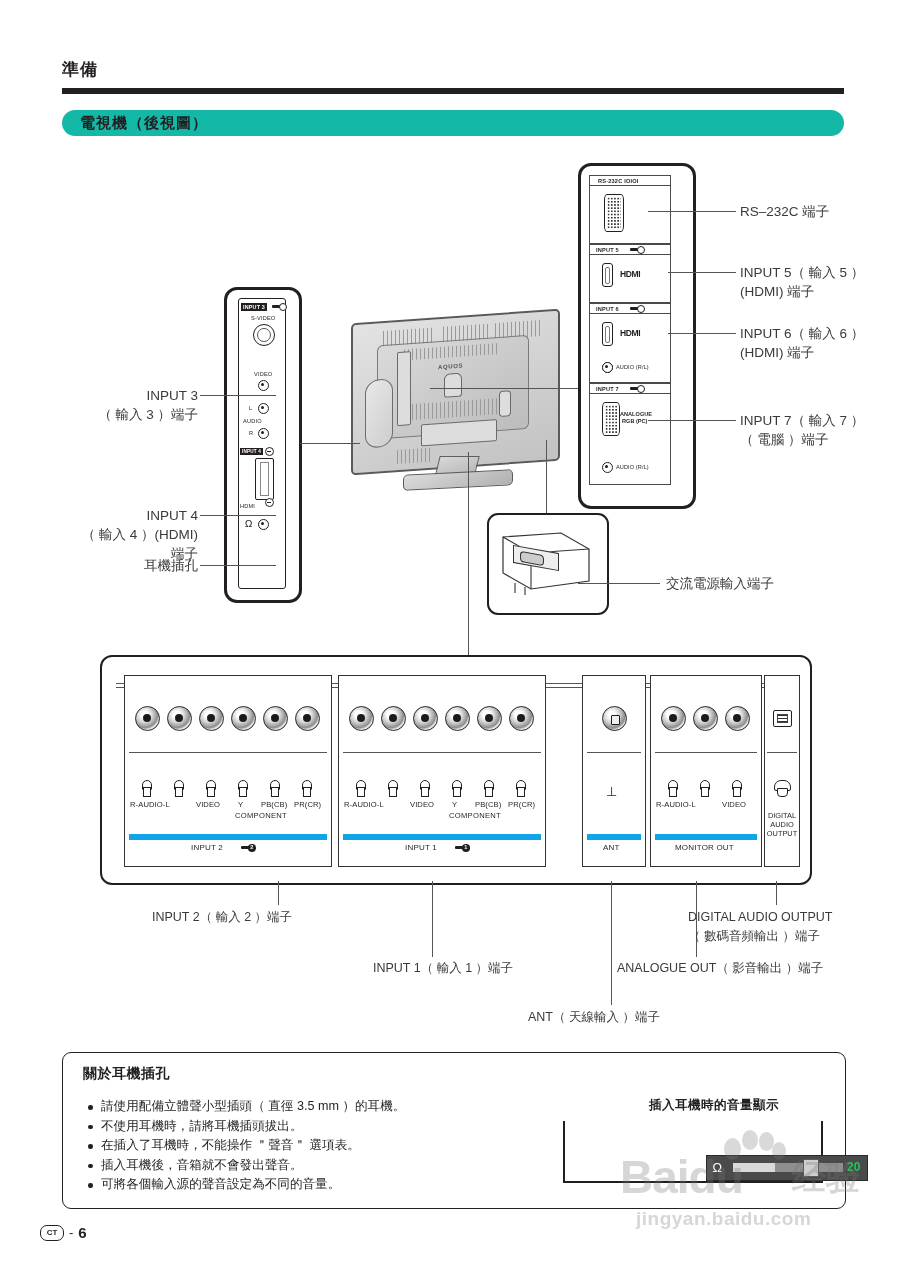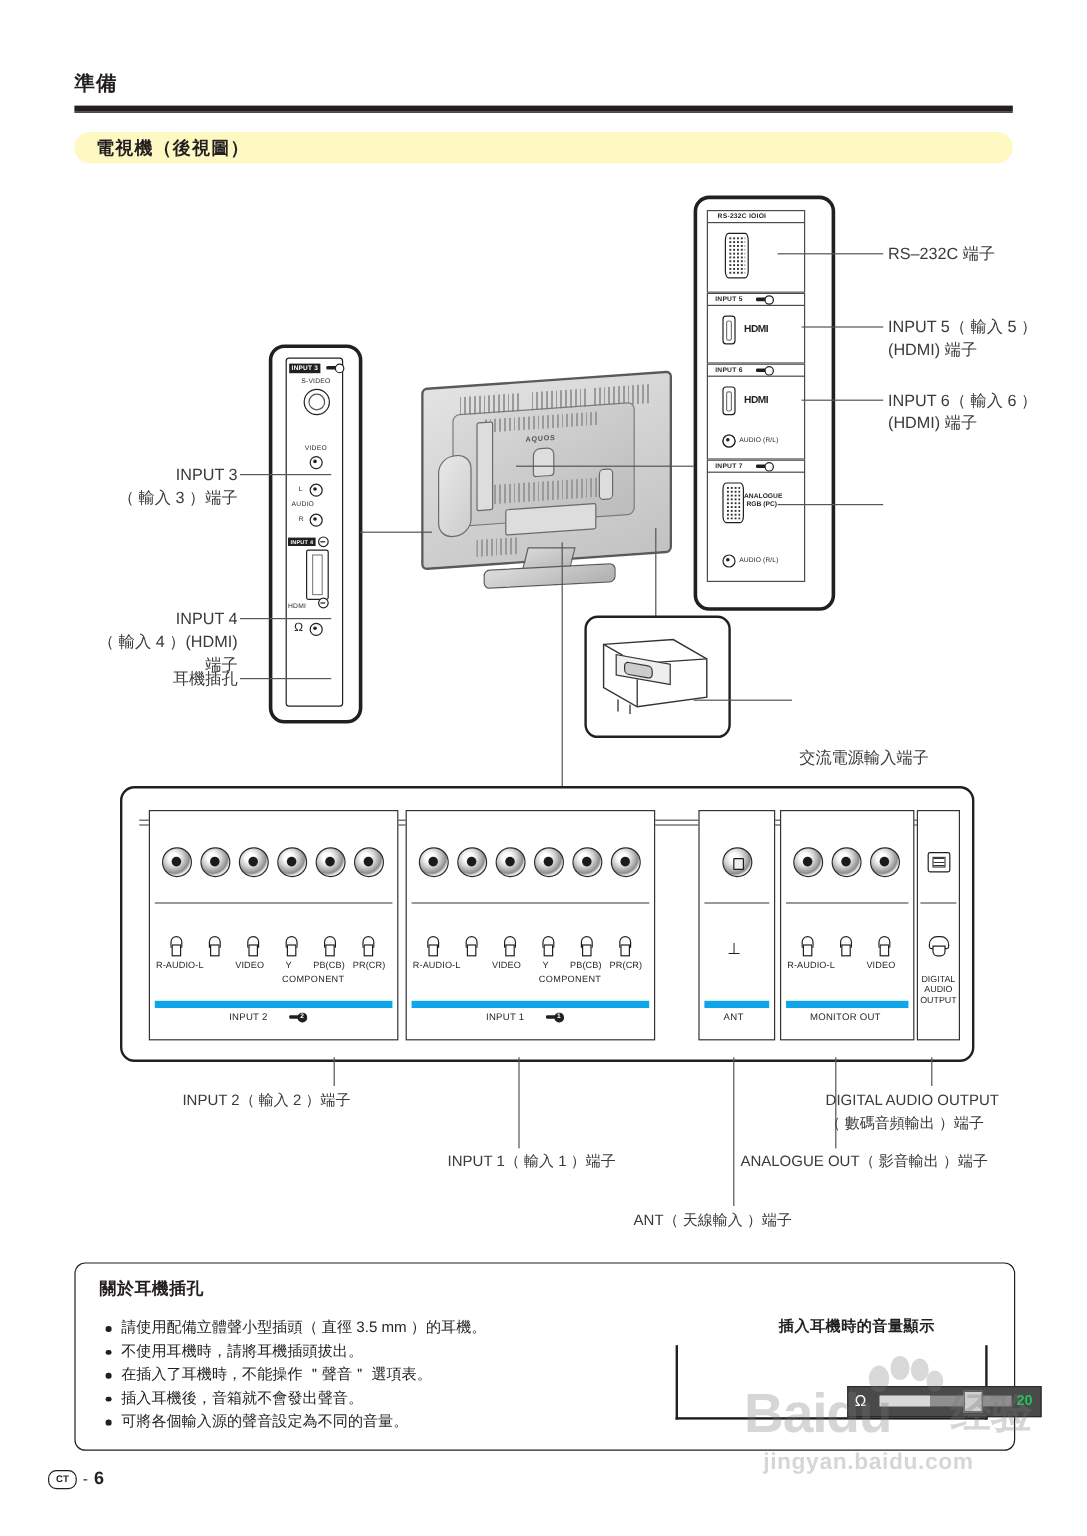--- a/index.html
+++ b/index.html
@@ -8,21 +8,21 @@
     font-family:"Liberation Sans","DejaVu Sans",sans-serif;
     color:#231f20;
   }
   .pg{position:absolute;inset:0;}
   
   .hdr-title{position:absolute;left:62px;top:58px;font-size:17px;font-weight:bold;letter-spacing:1px;}
   .hdr-rule{position:absolute;left:62px;top:88px;width:782px;height:5px;background:#231f20;}
   .hdr-rule2{position:absolute;left:62px;top:93px;width:782px;height:1px;background:#231f20;}
   .banner{
     position:absolute;left:62px;top:110px;width:782px;height:26px;
-    background:#fef9c3;border-radius:13px;
+    background:#14b8a6;border-radius:13px;
   }
   .banner span{position:absolute;left:18px;top:4px;font-size:15px;font-weight:bold;letter-spacing:1px;color:#231f20;}
 
   
   .lbl{position:absolute;font-size:13.5px;color:#3a3a3a;white-space:nowrap;line-height:19px;}
   .lbl.sm{font-size:12.5px;}
   .ln{position:absolute;background:#555;}
   .lnh{height:1px;}
   .lnv{width:1px;}
 
@@ -228,20 +228,24 @@
     <div>RS–232C 端子</div>
   </div>
   <div class="lbl" style="left:740px;top:263px;">
     <div>INPUT 5（ 輸入 5 ）</div>
     <div>(HDMI) 端子</div>
   </div>
   <div class="lbl" style="left:740px;top:324px;">
     <div>INPUT 6（ 輸入 6 ）</div>
     <div>(HDMI) 端子</div>
   </div>
+  <div class="lbl" style="left:740px;top:411px;">
+    <div>INPUT 7（ 輸入 7 ）</div>
+    <div>（ 電腦 ）端子</div>
+  </div>
 
   <div class="lpanel">
     <div class="lp-inner"></div>
     <div class="lp-tag" style="left:14px;top:13px;">INPUT 3</div>
     <div class="plug-ico" style="left:45px;top:13px;">
         <i></i>
         <b></b>
       </div>
     <div class="minitxt" style="left:24px;top:25px;">S-VIDEO</div>
     <div class="svid" style="left:26px;top:34px;">
@@ -324,21 +328,21 @@
         <path d="M2 6 L60 2 L88 18 L88 50 L30 58 L2 42 Z" fill="none" stroke="#333" stroke-width="1.2"></path>
         <path d="M2 6 L30 22 L88 18" fill="none" stroke="#333" stroke-width="1.1"></path>
         <path d="M30 22 L30 58" fill="none" stroke="#333" stroke-width="1.1"></path>
         <path d="M14 52 L14 62 M24 56 L24 64" stroke="#333" stroke-width="1.1" fill="none"></path>
       </svg>
     </div>
     <div class="ac-plate"></div>
     <div class="ac-sock"></div>
   </div>
   <div class="ln lnh" style="left:578px;top:583px;width:82px;"></div>
-  <div class="lbl" style="left:666px;top:574px;margin-top:48px;">交流電源輸入端子</div>
+  <div class="lbl" style="left:666px;top:574px;">交流電源輸入端子</div>
 
   <div class="bpanel">
 
     <div class="ln lnh" style="left:14px;top:26px;width:678px;"></div>
     <div class="ln lnh" style="left:14px;top:30px;width:678px;"></div>
 
     <div class="bgroup" style="left:22px;width:206px;">
       <div class="jack" style="left:10px;top:30px;">
           <s></s>
         </div>

